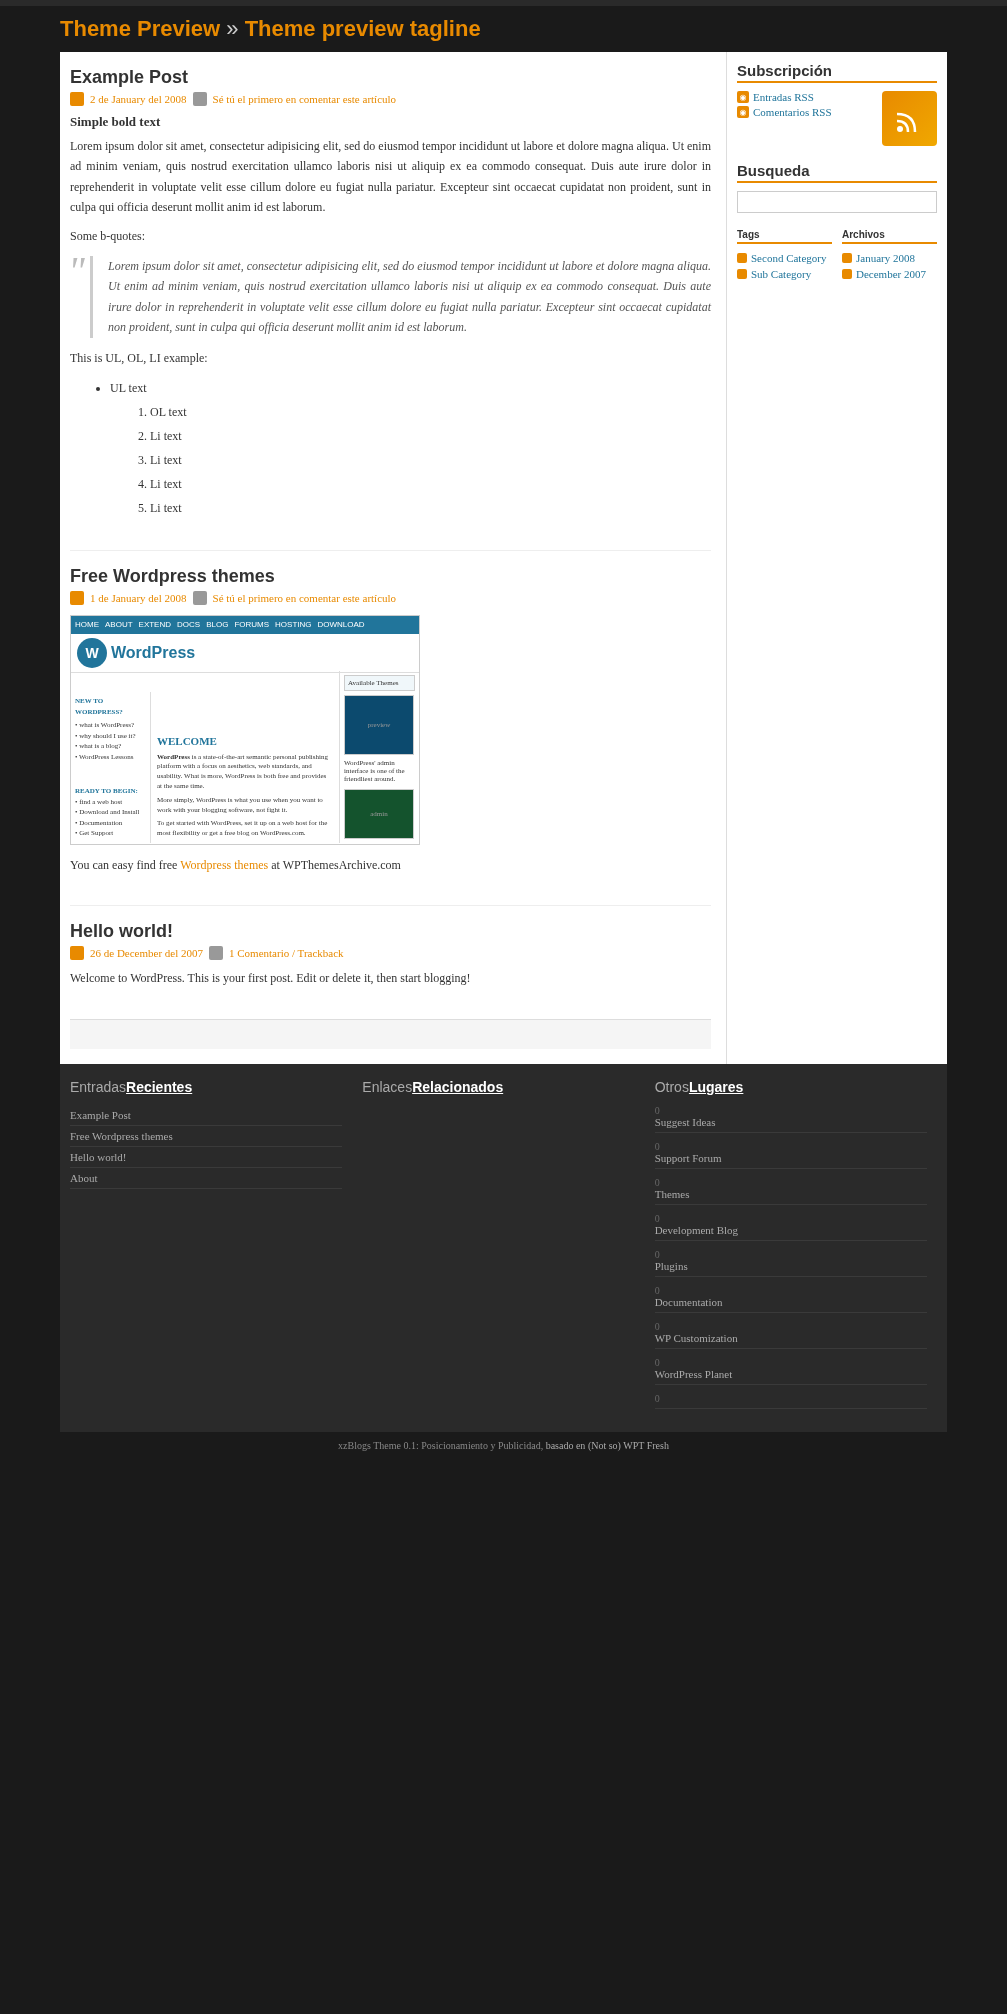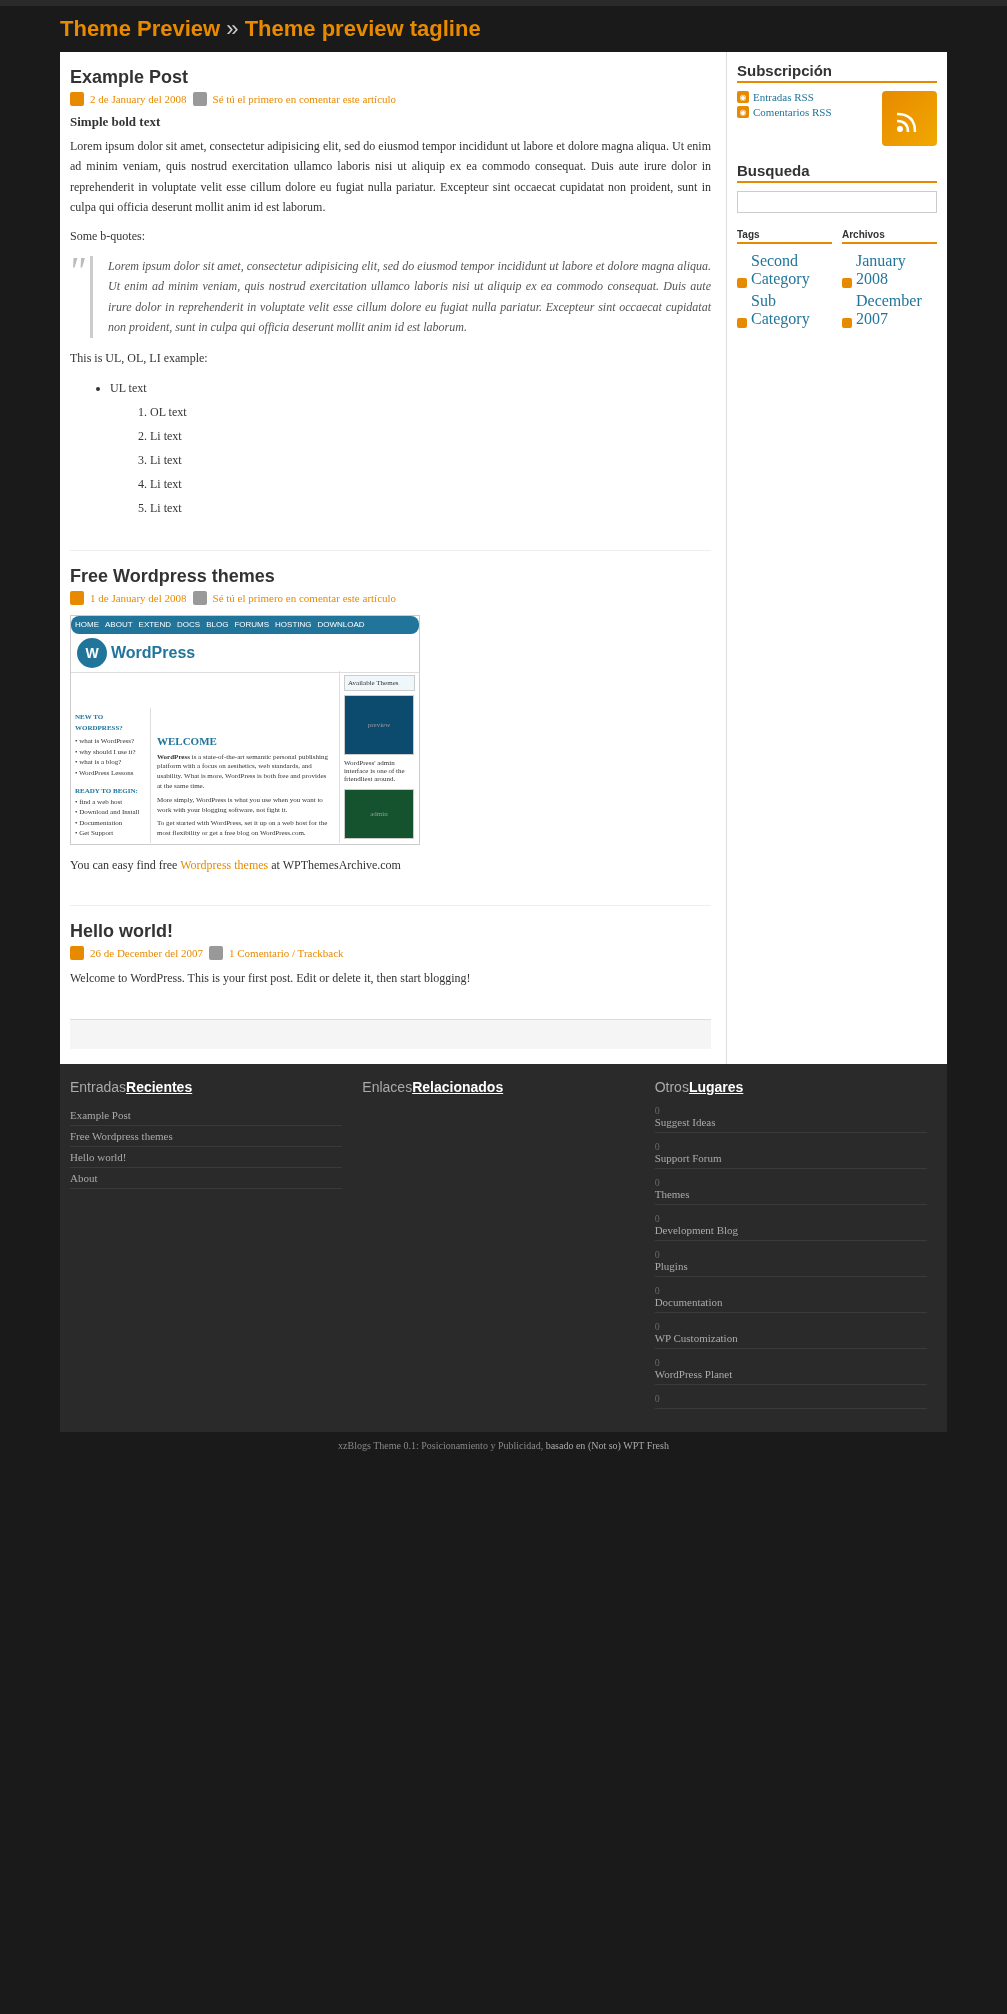--- a/index.html
+++ b/index.html
@@ -157,21 +157,20 @@
       position: relative;
       font-size: 9px;
     }
     .wp-nav-bar {
       background: #21759b;
       height: 18px;
       display: flex;
       align-items: center;
       padding: 0 4px;
       gap: 6px;
-      border-radius: 8px;
     }
     .wp-nav-bar span {
       color: #fff;
       font-size: 8px;
       font-family: Arial, sans-serif;
     }
     .wp-logo-area {
       display: flex;
       align-items: center;
       padding: 4px 6px;
@@ -293,23 +292,23 @@
       gap: 10px;
     }
     .tags-col, .archives-col {
       flex: 1;
     }
     .tags-col .sidebar-title, .archives-col .sidebar-title {
       font-size: 10px;
     }
     .tag-item, .archive-item {
       display: flex;
-      align-items: flex-end;
+      align-items: center;
       gap: 4px;
-      font-size: 16px;
+      font-size: 11px;
       margin-bottom: 4px;
     }
     .tag-dot {
       width: 10px;
       height: 10px;
       background: #e88a00;
       border-radius: 2px;
       flex-shrink: 0;
     }
     .archive-dot {
@@ -468,21 +467,21 @@
             <div class="wp-logo-circle">W</div>
             <div class="wp-logo-text">WordPress</div>
           </div>
           <div class="wp-content-area">
             <div style="width:80px; padding:4px; border-right:1px solid #ddd; font-size:7px; color:#333; line-height:1.5;">
               <div style="font-weight:bold; color:#21759b; margin-bottom:3px; font-size:7px;">NEW TO WORDPRESS?</div>
               <div>• what is WordPress?</div>
               <div>• why should I use it?</div>
               <div>• what is a blog?</div>
               <div>• WordPress Lessons</div>
-              <div style="margin-top:8px; font-weight:bold; color:#21759b; font-size:7px;">READY TO BEGIN:</div>
+              <div style="margin-top:24px; font-weight:bold; color:#21759b; font-size:7px;">READY TO BEGIN:</div>
               <div>• find a web host</div>
               <div>• Download and Install</div>
               <div>• Documentation</div>
               <div>• Get Support</div>
             </div>
             <div class="wp-main-col">
               <div class="wp-welcome-title">WELCOME</div>
               <p style="font-size:7px; color:#333; line-height:1.4;">
                 <strong>WordPress</strong> is a state-of-the-art semantic personal publishing platform with a focus on aesthetics, web standards, and usability. What is more, WordPress is both free and provides at the same time.
               </p>

